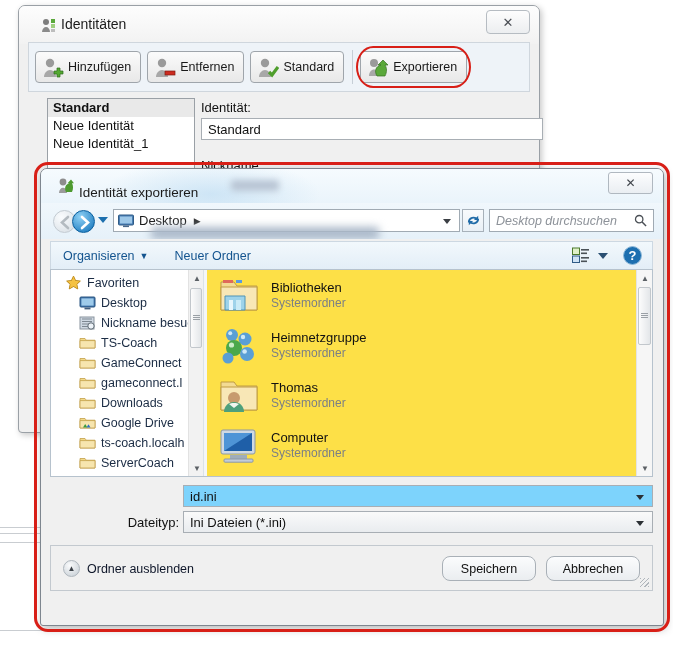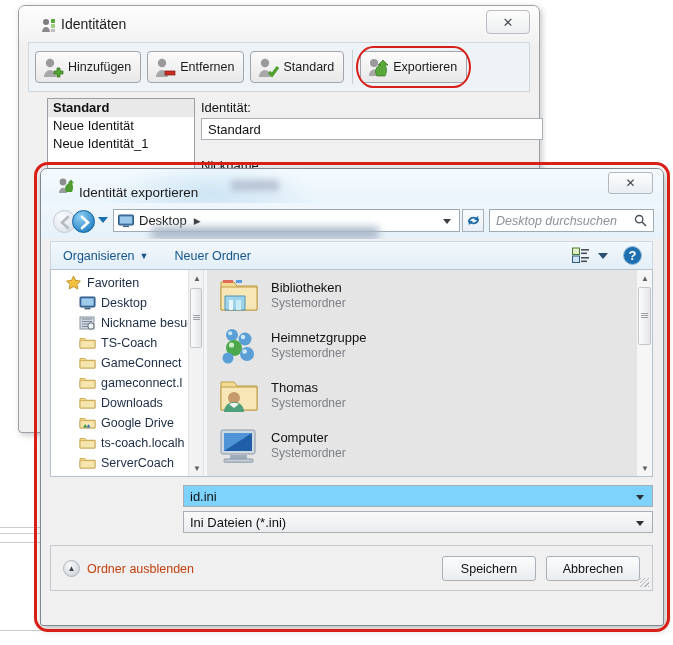--- a/index.html
+++ b/index.html
@@ -186,21 +186,21 @@
   }
   .navItem.group { padding-left: 14px; color: #1b2c44; }
   .navItem .ic { width: 17px; height: 16px; flex: 0 0 17px; margin-right: 5px; }
   .navItem.child { padding-left: 28px; }
   #navScroll {
     position: absolute; right: 0; top: 0; width: 15px; height: 100%;
     background: #f2f2f2; border-left: 1px solid #e2e2e2;
   }
   #navSplit { width: 4px; flex: 0 0 4px; background: #f4f6f8; border-left: 1px solid #dbe2e8; }
 
-  #filePane { position: relative; flex: 1; background: #e5e5e5; overflow: hidden; }
+  #filePane { position: relative; flex: 1; background: #fde047; overflow: hidden; }
   .fileRow {
     position: relative; height: 50px; display: flex; align-items: center; padding-left: 12px;
   }
   .fileRow .fic { width: 40px; height: 38px; flex: 0 0 40px; margin-right: 12px; }
   .fileName { font-size: 13px; color: #111; line-height: 16px; }
   .fileSub { font-size: 12px; color: #7b7f85; line-height: 15px; }
   #fileScroll {
     position: absolute; right: 0; top: 0; width: 16px; height: 100%;
     background: #f6f6f6; border-left: 1px solid #e4e4e4;
   }
@@ -232,25 +232,25 @@
   #footer {
     position: absolute; left: 9px; top: 376px; right: 10px; height: 46px;
     background: #f0f0f0; border: 1px solid #c3c9cf;
   }
   #hideFolders { position: absolute; left: 12px; top: 14px; display: flex; align-items: center; }
   #hideIcon { width: 17px; height: 17px; border-radius: 50%;
               background: radial-gradient(circle at 38% 30%, #fafbfc, #c4ccd3);
               border: 1px solid #aeb6bd; margin-right: 7px;
               display: flex; align-items: center; justify-content: center;
               font-size: 8px; color: #3d4349; }
-  #hideLabel { font-size: 12.5px; color: #c2410c; }
+  #hideLabel { font-size: 12.5px; color: #0f172a; }
   .dlgBtn {
     position: absolute; top: 10px; height: 25px; width: 94px;
     background: linear-gradient(#fbfcfd,#eaedf0);
-    border: 1px solid #a9b0b7; border-radius: 3px;
+    border: 1px solid #a9b0b7; border-radius: 8px;
     display: flex; align-items: center; justify-content: center;
     font-size: 12.5px; color: #111;
   }
   #btnSave { right: 116px; }
   #btnCancel { right: 12px; }
   #resizeGrip {
     position: absolute; right: 3px; bottom: 3px; width: 9px; height: 9px;
     background: repeating-linear-gradient(135deg,#b0b6bc 0 1px, transparent 1px 3px);
   }
 </style>
@@ -584,20 +584,21 @@
     </div>
 
     <div id="fnRow">
       <div class="frField" id="fnField">
         <span>id.ini</span>
         <div class="frCaret"></div>
       </div>
     </div>
 
     <div id="ftRow">
+      <div class="frLabel" style="right:auto;left:0;width:138px;">Dateityp:</div>
       <div class="frField" id="ftField">
         <span>Ini Dateien (*.ini)</span>
         <div class="frCaret"></div>
       </div>
     </div>
 
     <div id="footer">
       <div id="hideFolders">
         <div id="hideIcon">▲</div>
         <span id="hideLabel">Ordner ausblenden</span>

